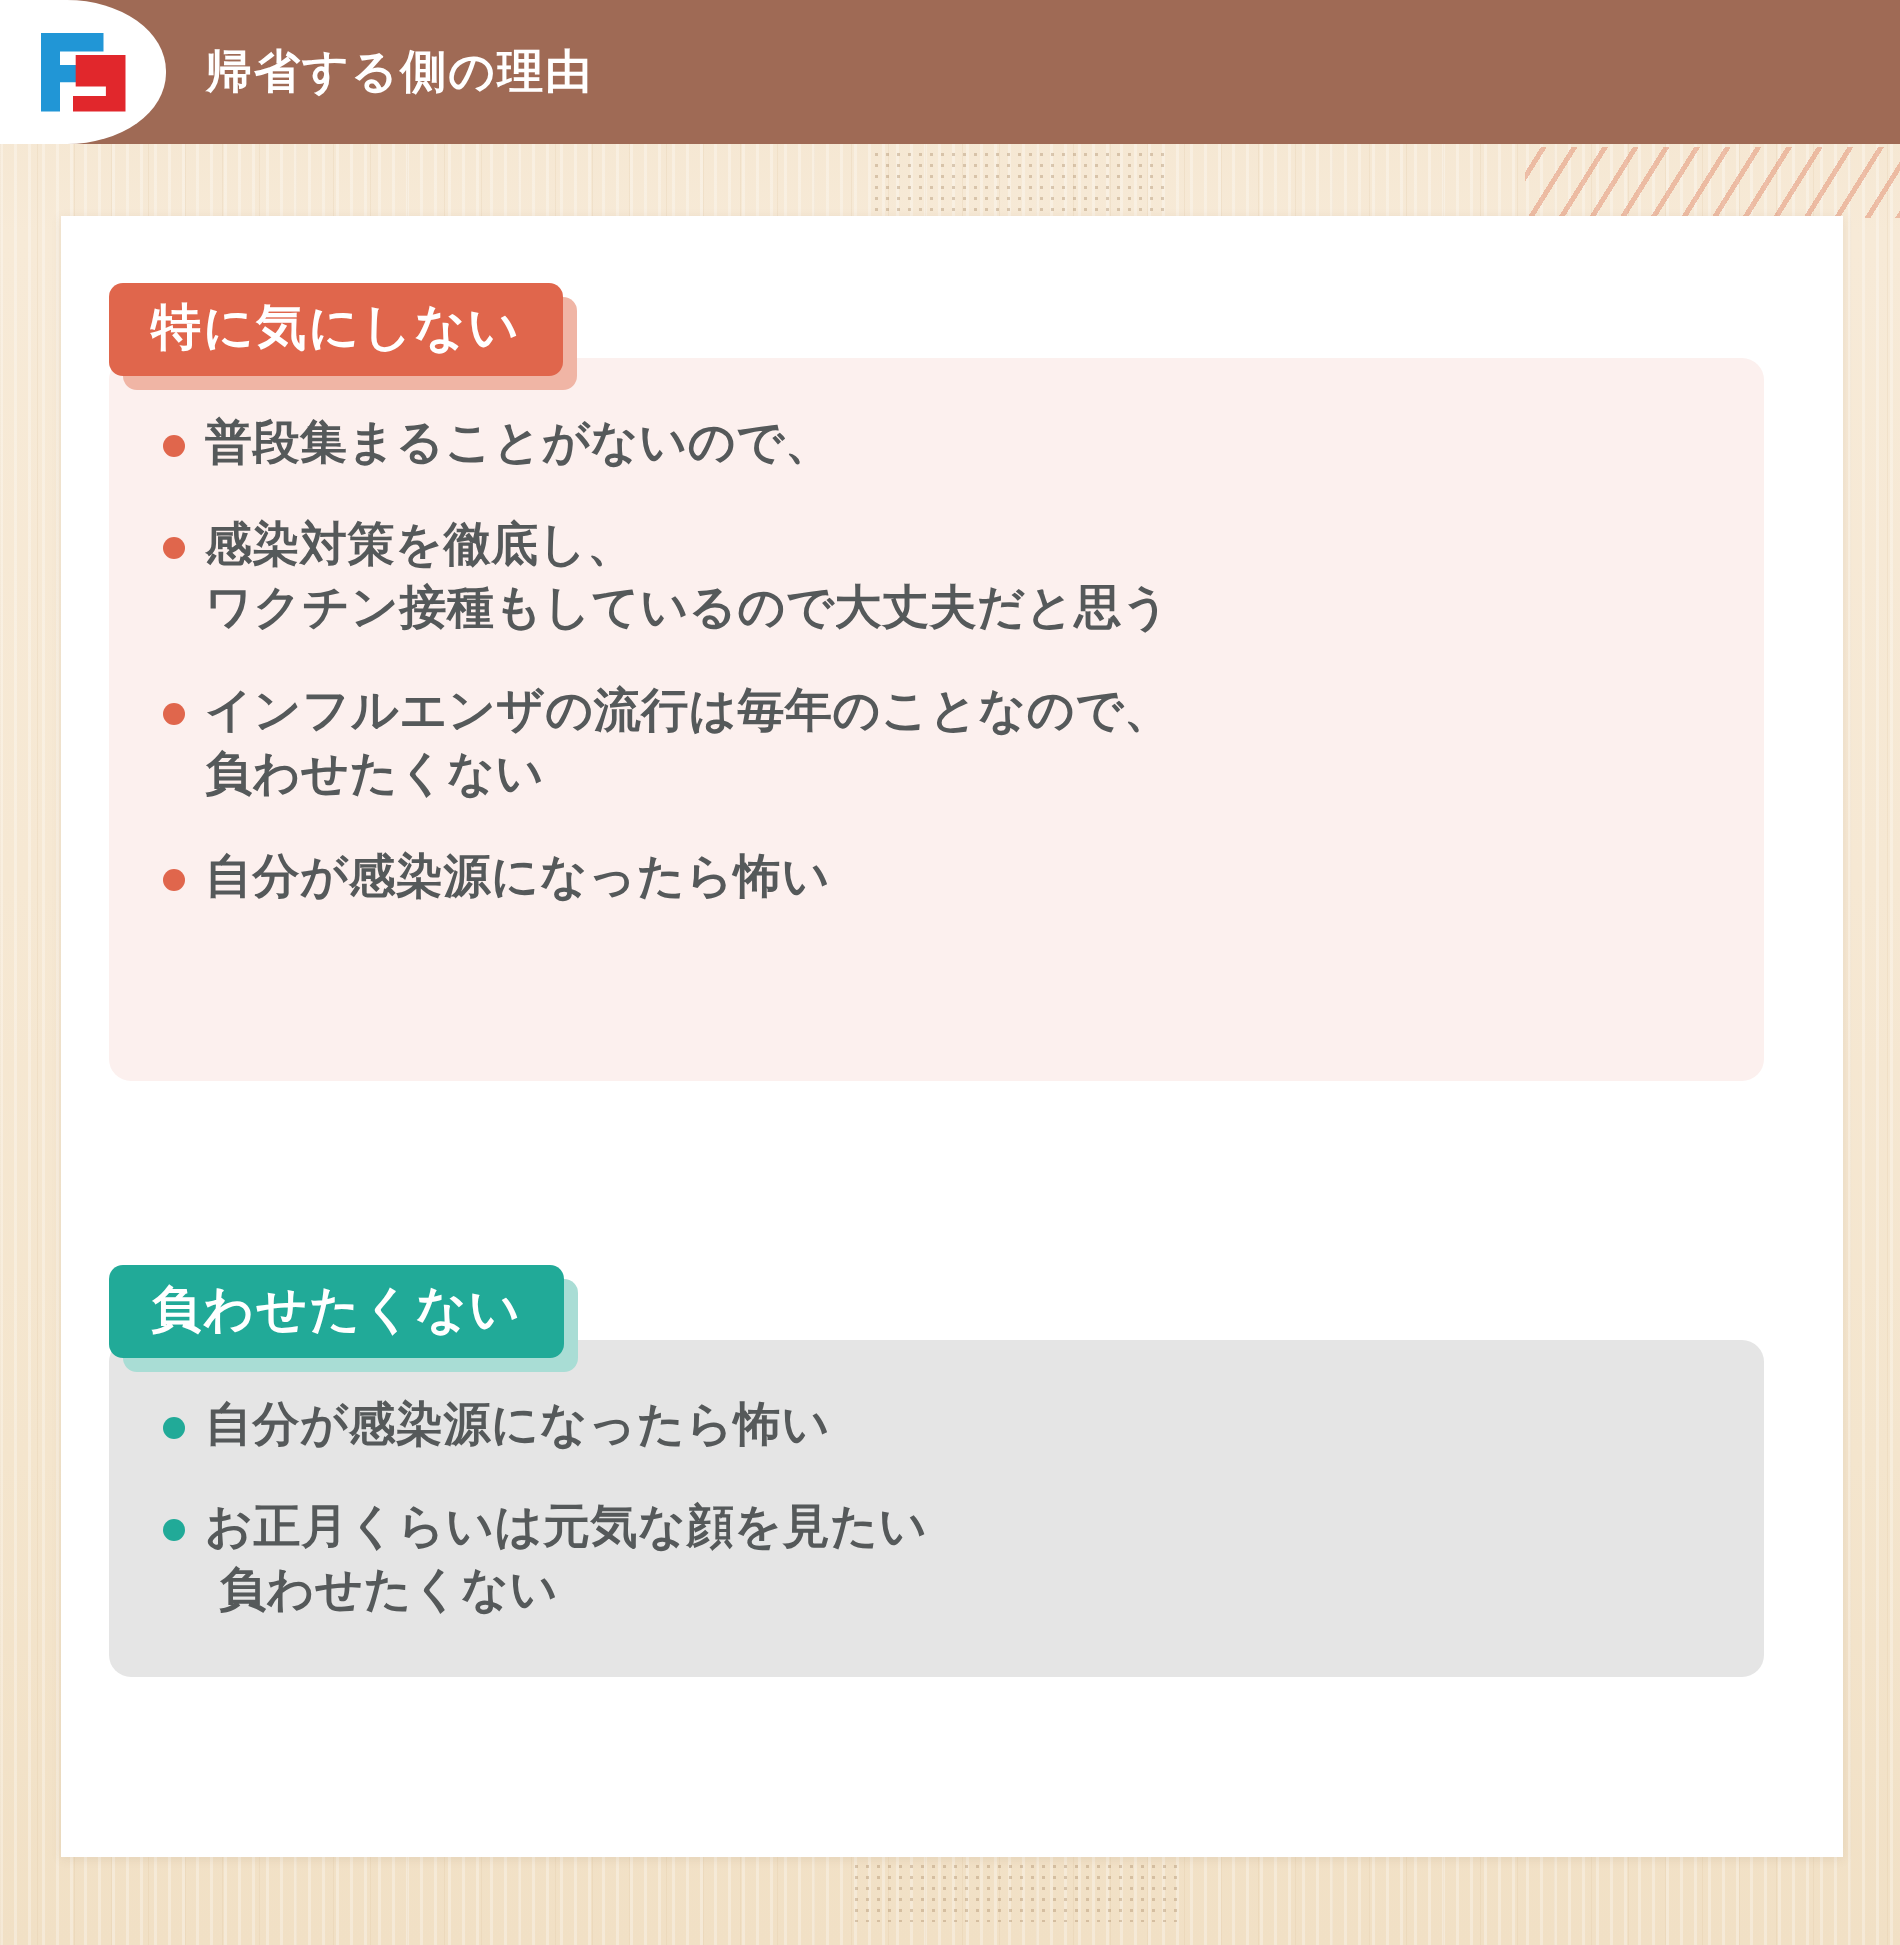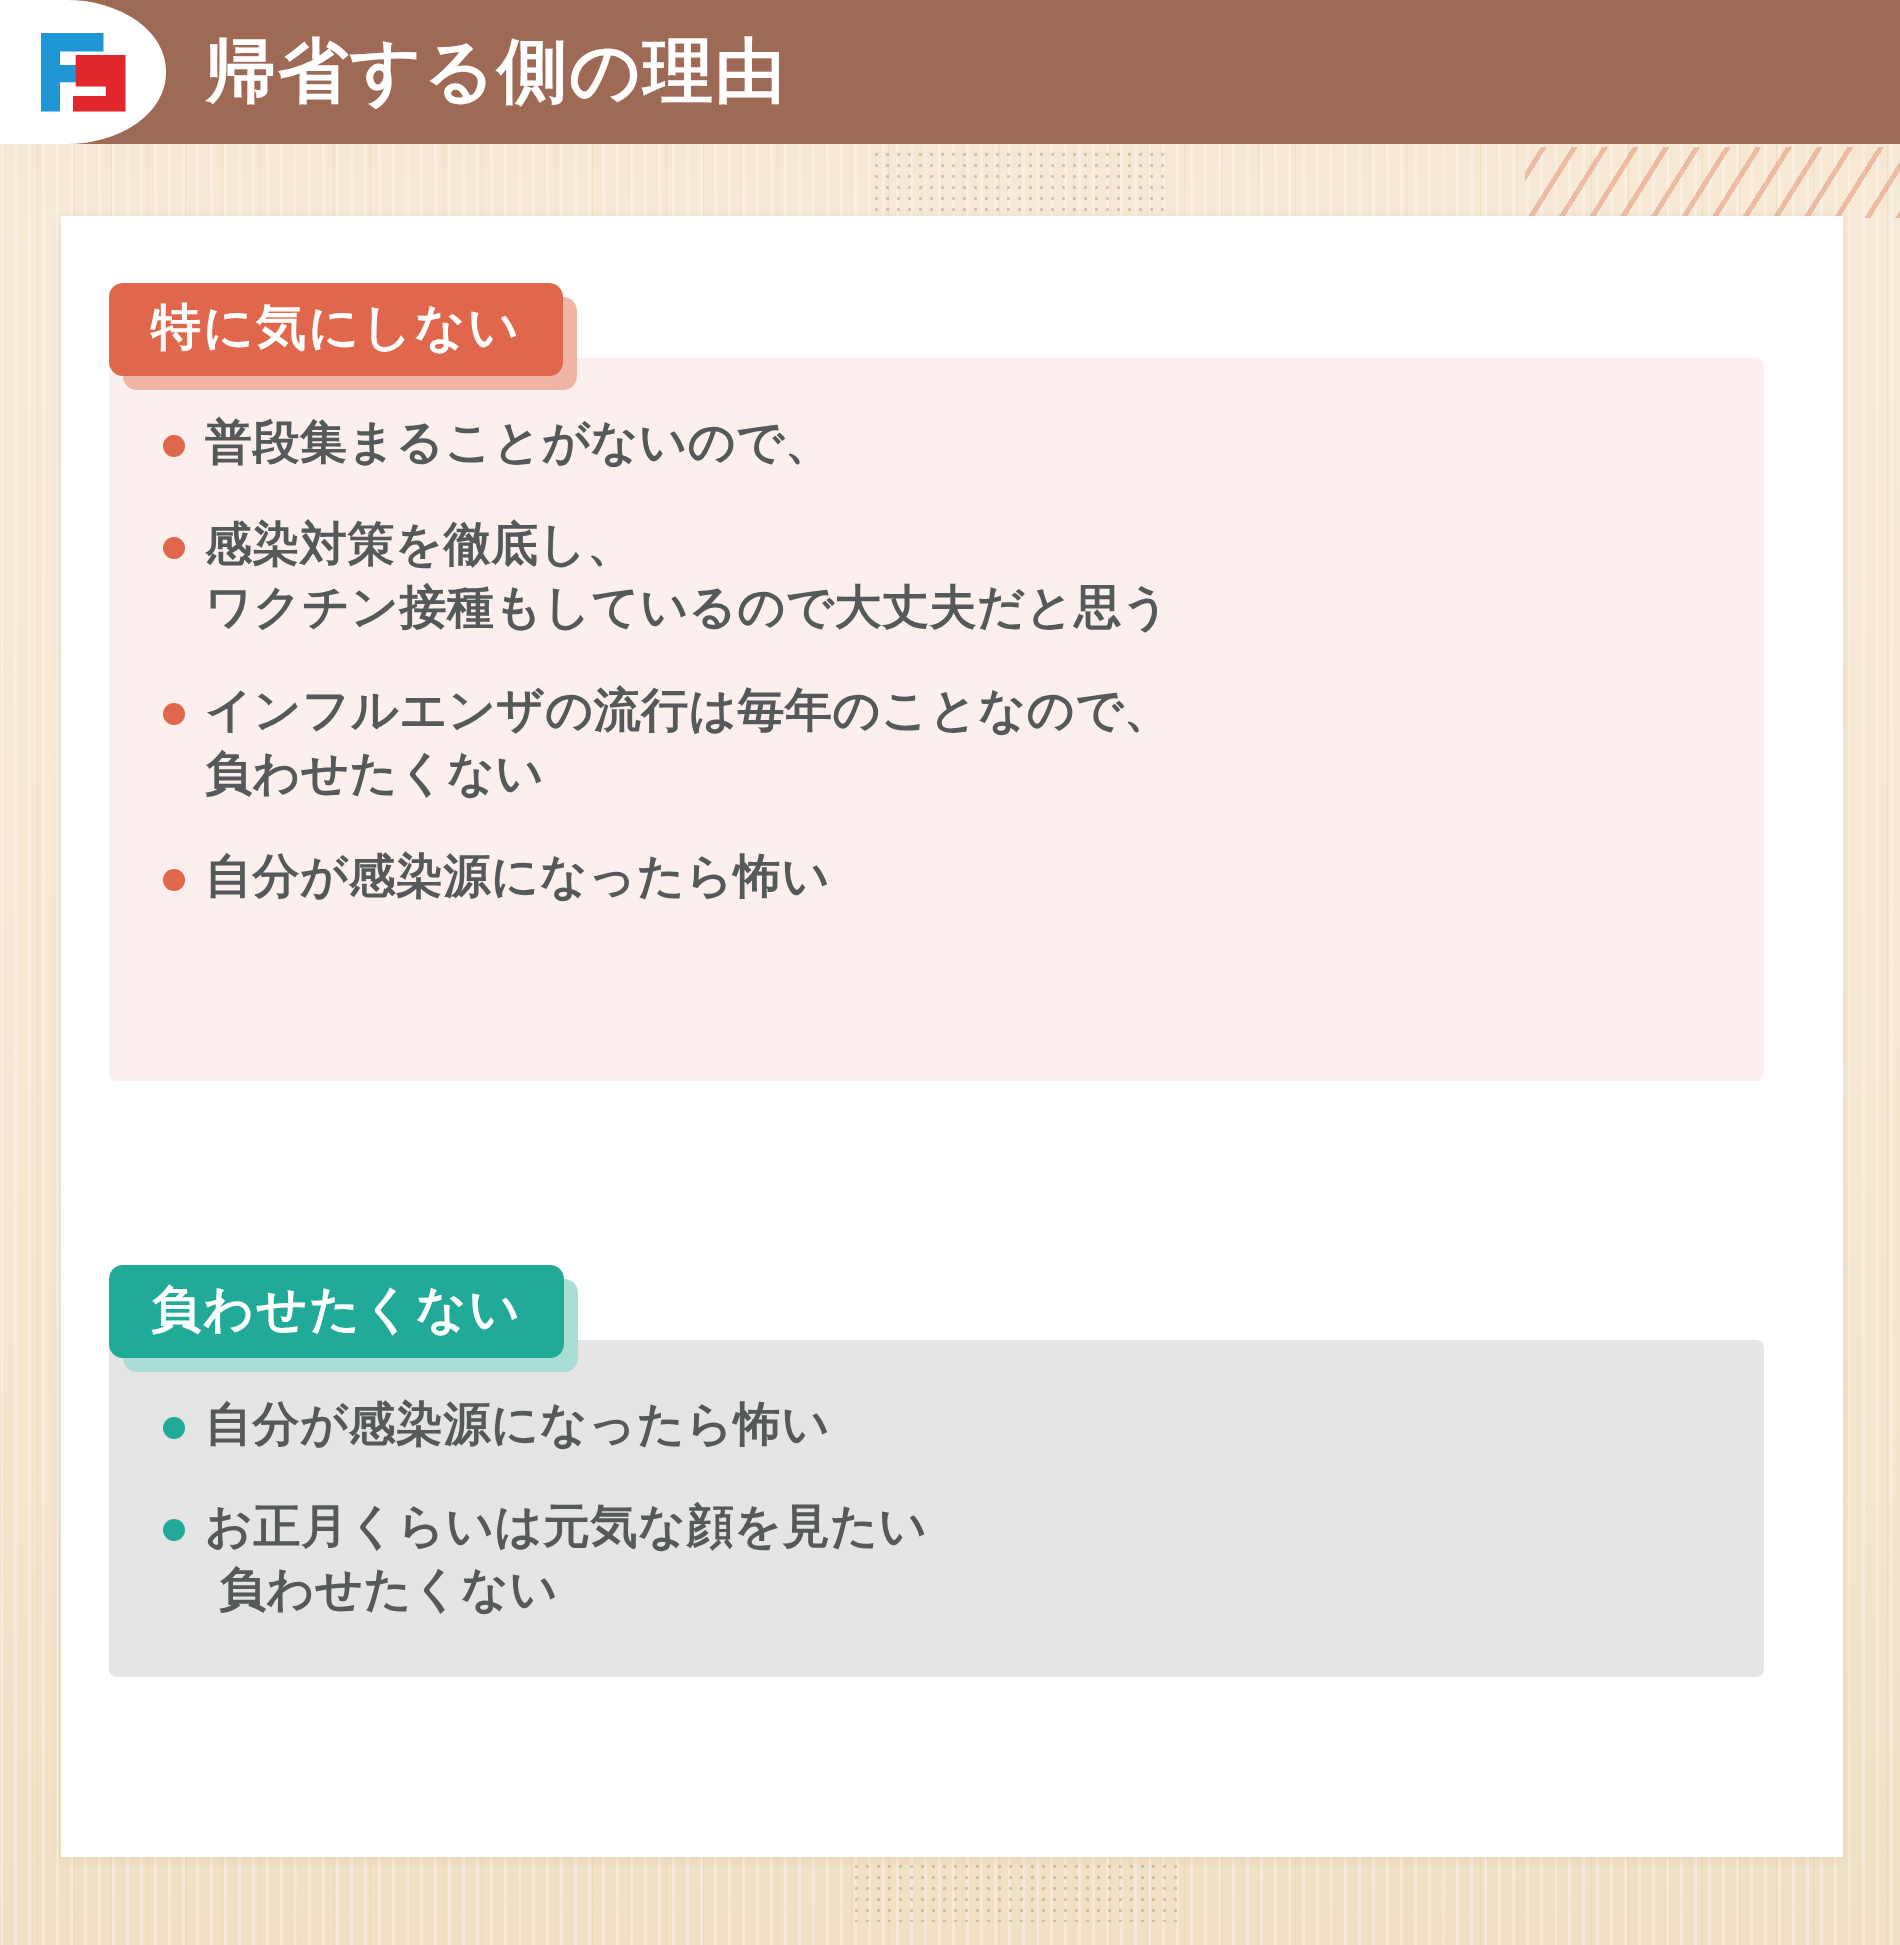--- a/index.html
+++ b/index.html
@@ -85,21 +85,21 @@
     background:#2196d6;
     clip-path:polygon(0 0,100% 0,100% 24%,31% 24%,31% 41%,92% 41%,92% 63%,31% 63%,31% 100%,0 100%);
   }
   .logo-mark .red {
     position:absolute; left:32px; top:22px; width:53px; height:57px;
     background:#e1272c;
     clip-path:polygon(0 0,100% 0,100% 100%,0 100%,0 73%,63% 73%,63% 56%,6% 56%,6% 0);
   }
   .header-title {
     color:#ffffff;
-    font-size:70px;
+    font-size:46px;
     font-weight:700;
     letter-spacing:2px;
     margin-left:40px;
     white-space:nowrap;
   }
 
   
   .card {
     position:absolute;
     left:61px; top:216px;
@@ -135,21 +135,21 @@
     left:14px; top:14px;
     width:100%; height:100%;
     border-radius:14px;
   }
   .badge-shadow.coral { background:#f0b5a5; }
   .badge-shadow.teal  { background:#a9ddd5; }
 
   .panel {
     margin:-18px 12px 0 48px;
     width:1655px;
-    border-radius:8px;
+    border-radius:22px;
     padding:53px 40px 50px 48px;
   }
   .panel.coral { background:#fcf0ee; min-height:723px; }
   .panel.teal  { background:#e5e5e5; min-height:337px; }
 
   ul.bullets { list-style:none; }
   ul.bullets li {
     position:relative;
     padding-left:48px;
     margin-bottom:40px;

